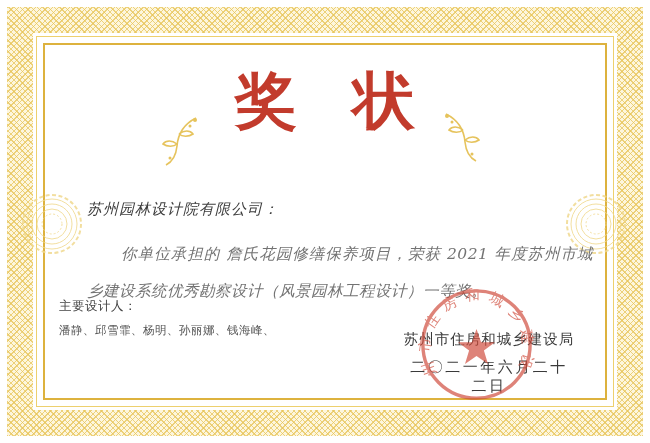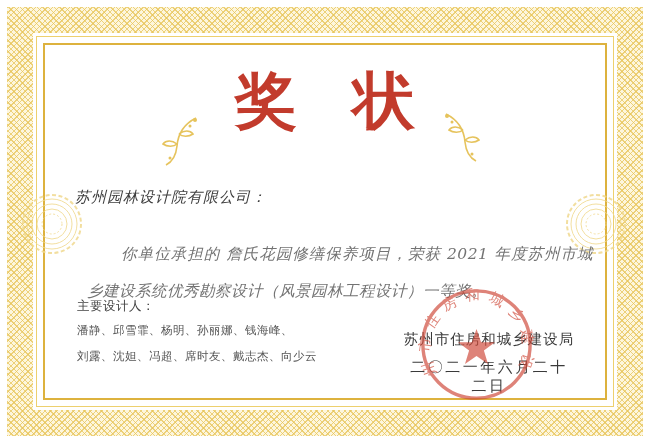--- a/index.html
+++ b/index.html
@@ -30,28 +30,28 @@
     display:inline-block;
   }
   .title-char.first { margin-right:56px; }
 
   .flourish { position:absolute; }
   .flourish.left  { left:162px; top:114px; }
   .flourish.right { left:442px; top:110px; transform:scaleX(-1); }
 
   .salutation {
     position:absolute; left:75px; top:188px;
-    font-size:15px; font-style:italic; color:#3d3d3d; letter-spacing:1px; margin:0;
+    font-size:15px; font-style:italic; color:#3d3d3d; letter-spacing:1px; margin:12px;
   }
   .body-par {
     position:absolute; left:75px; top:224px; width:506px; margin:12px;
     font-size:15.5px; font-style:italic; color:#737373;
     line-height:37px; text-indent:2.2em; text-align:justify; letter-spacing:.5px;
   }
-  .designers { position:absolute; left:77px; top:298px; }
+  .designers { position:absolute; left:59px; top:298px; }
   .designers-label { margin:0 0 8px 0; font-size:12.5px; color:#434343; font-style:normal; letter-spacing:.5px; }
   .designers-names { margin:0 4px 11px 0; font-size:11.5px; color:#555555; letter-spacing:.5px; }
 
   .issuer-block {
     position:absolute; left:398px; top:330px; width:182px;
     text-align:center; color:#3a3a3a;
   }
   .issuer-line { margin:0 0 9px 0; font-size:14.5px; letter-spacing:1px; }
   .date-line   { margin:4px; font-size:15px; letter-spacing:2.5px; }
 
@@ -115,21 +115,20 @@
     </g>
   </svg>
 
   <p class="salutation">苏州园林设计院有限公司：</p>
 
   <p class="body-par"><span>你单位承担的 </span><span>詹氏花园修缮保养项目</span><span>，荣获 2021 年度苏州市城乡建设系统优秀勘察设计（风景园林工程设计）一等奖。</span></p>
 
   <div class="designers">
     <p class="designers-label">主要设计人：</p>
     <p class="designers-names">潘静、邱雪霏、杨明、孙丽娜、钱海峰、</p>
-    <p class="designers-names">刘露、沈妲、冯超、席时友、戴志杰、向少云</p>
   </div>
 
   <div class="issuer-block">
     <p class="issuer-line">苏州市住房和城乡建设局</p>
     <p class="date-line">二〇二一年六月二十二日</p>
   </div>
 
   <svg class="seal" viewBox="0 0 120 120">
     <circle cx="60" cy="60" r="55" fill="none" stroke="#cf4a3a" stroke-width="3.5"></circle>
     <path id="sealTextArc" d="M 16 82 A 48 48 0 1 1 104 82" fill="none"></path>

